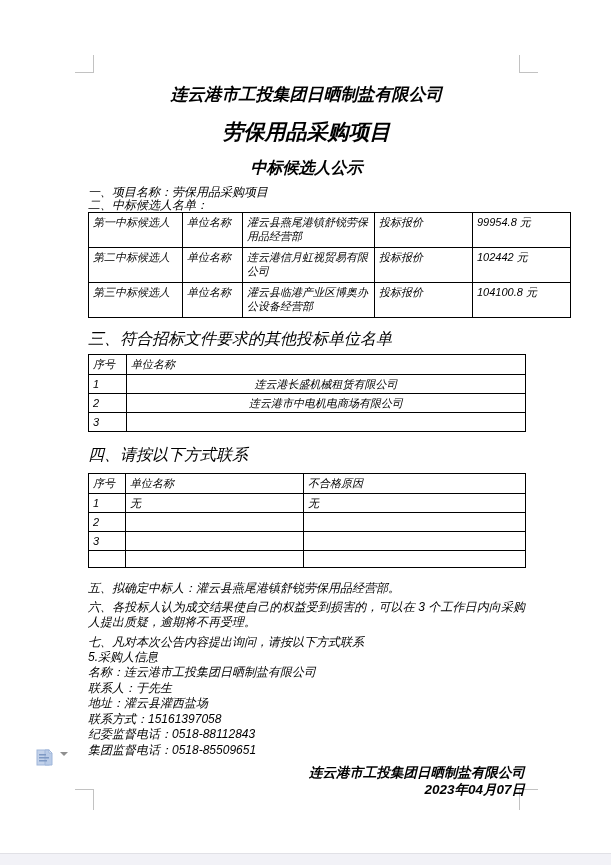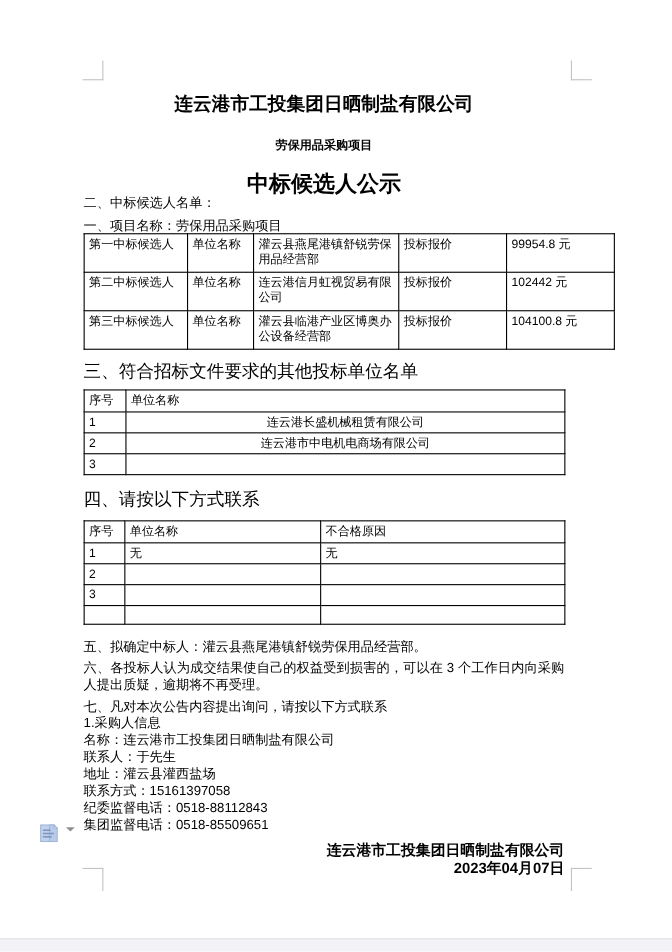--- a/index.html
+++ b/index.html
@@ -9,24 +9,24 @@
     overflow:hidden;
   }
   .page{position:absolute;inset:0;background:#fff;}
   
   .crop{position:absolute;width:18px;height:17px;}
   .crop.tl{left:75px;top:55px;border-right:1px solid #c2c2c2;border-bottom:1px solid #c2c2c2;}
   .crop.tr{left:519px;top:55px;border-left:1px solid #c2c2c2;border-bottom:1px solid #c2c2c2;}
   .crop.bl{left:75px;top:789px;height:20px;border-right:1px solid #c2c2c2;border-top:1px solid #c2c2c2;}
   .crop.br{left:519px;top:789px;height:20px;border-left:1px solid #c2c2c2;border-top:1px solid #c2c2c2;}
 
-  .content{position:absolute;left:76px;top:72px;width:437px;}
+  .content{position:absolute;left:88px;top:72px;width:437px;font-style:italic;}
   .title1{margin:12px 0 0;font-size:17px;line-height:22px;font-weight:bold;text-align:center;}
-  .title2{margin:16px 0 0;font-size:11px;line-height:20px;font-weight:bold;text-align:center;}
-  .title3{margin:16px 0 0;font-size:20px;line-height:20px;font-weight:bold;text-align:center;}
+  .title2{margin:16px 0 0;font-size:21px;line-height:20px;font-weight:bold;text-align:center;}
+  .title3{margin:16px 0 0;font-size:16px;line-height:20px;font-weight:bold;text-align:center;}
   p.body{margin:0;font-size:12px;line-height:13px;}
   p.body.first{margin-top:8px;}
   .para{margin:0;font-size:12px;line-height:15px;text-align:justify;}
 
   table{border-collapse:collapse;table-layout:fixed;width:437px;}
   td,th{border:1px solid #000;font-size:11px;font-weight:normal;text-align:left;
         vertical-align:top;padding:2px 4px;overflow:hidden;line-height:14px;}
   .t1 td.rank{width:85px;} .t1 td.ulabel{width:51px;} .t1 td.uname{width:123px;}
   .t1 td.plabel{width:89px;} .t1 td.price{width:89px;margin-left:12px;}
   .t1 tr{height:35px;}
@@ -66,22 +66,22 @@
   <div class="crop tr"></div>
   <div class="crop bl"></div>
   <div class="crop br"></div>
 
   <div class="content">
 
     <div class="title1">连云港市工投集团日晒制盐有限公司</div>
     <div class="title2">劳保用品采购项目</div>
     <div class="title3">中标候选人公示</div>
 
+    <p class="body first">一、项目名称：劳保用品采购项目</p>
     <p class="body">二、中标候选人名单：</p>
-    <p class="body first">一、项目名称：劳保用品采购项目</p>
 
     <table class="t1">
       <tbody>
         <tr>
           <td class="rank">第一中标候选人</td>
           <td class="ulabel">单位名称</td>
           <td class="uname">灌云县燕尾港镇舒锐劳保用品经营部</td>
           <td class="plabel">投标报价</td>
           <td class="price">99954.8 元</td>
         </tr>
@@ -162,21 +162,21 @@
           <td></td>
           <td></td>
           <td></td>
         </tr>
       </tbody>
     </table>
 
     <p class="para p5">五、拟确定中标人：灌云县燕尾港镇舒锐劳保用品经营部。</p>
     <p class="para p6">六、各投标人认为成交结果使自己的权益受到损害的，可以在 3 个工作日内向采购人提出质疑，逾期将不再受理。</p>
     <p class="para p7">七、凡对本次公告内容提出询问，请按以下方式联系</p>
-    <p class="para">1.采购人信息</p>
+    <p class="para">5.采购人信息</p>
 
     <div class="contact">
       <div>名称：连云港市工投集团日晒制盐有限公司</div>
       <div>联系人：于先生</div>
       <div>地址：灌云县灌西盐场</div>
       <div>联系方式：15161397058</div>
       <div>纪委监督电话：0518-88112843</div>
       <div>集团监督电话：0518-85509651</div>
     </div>
 

